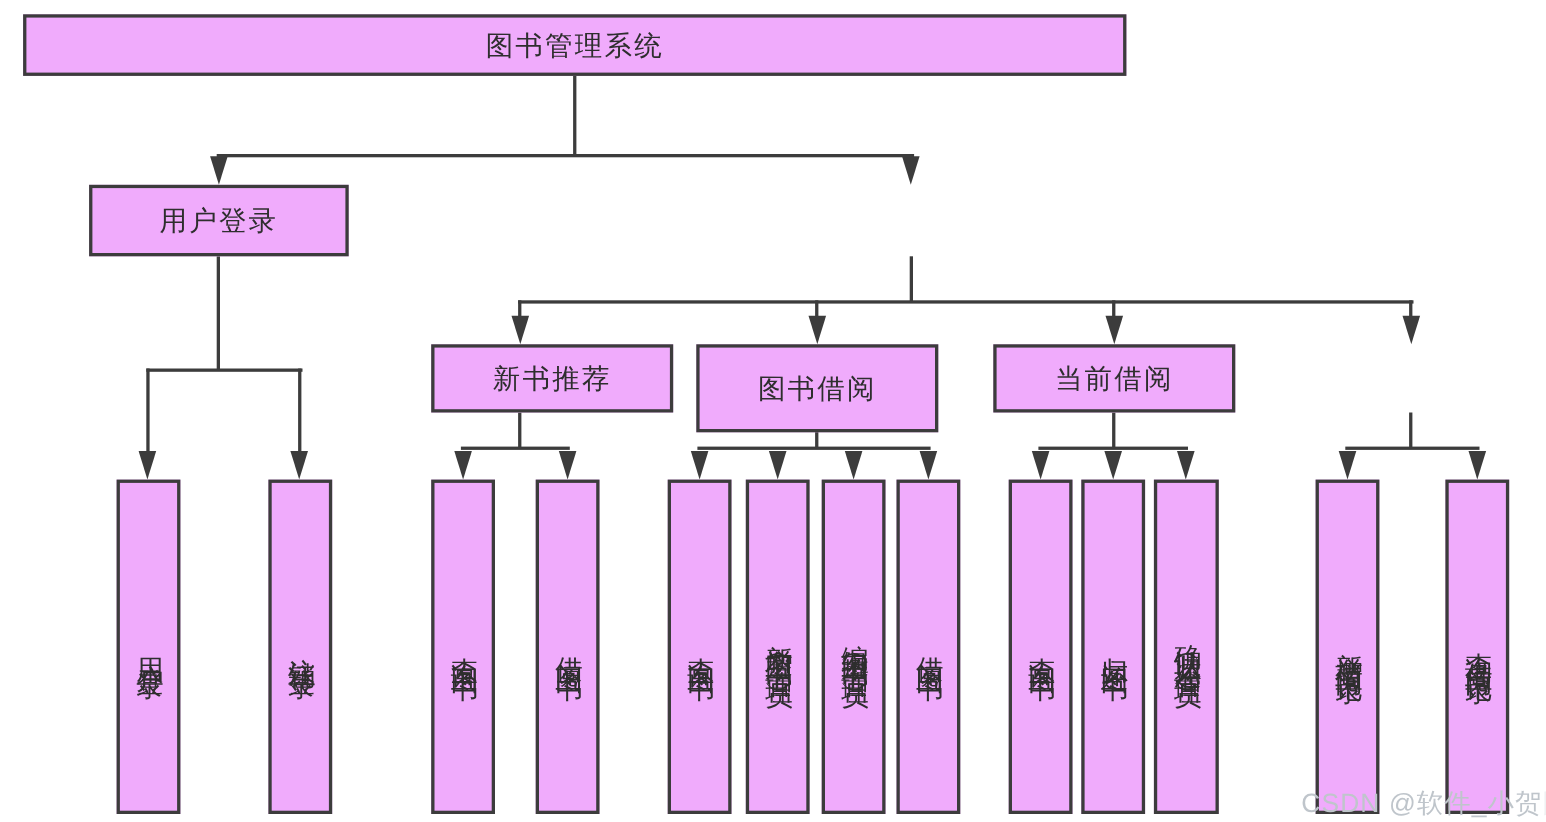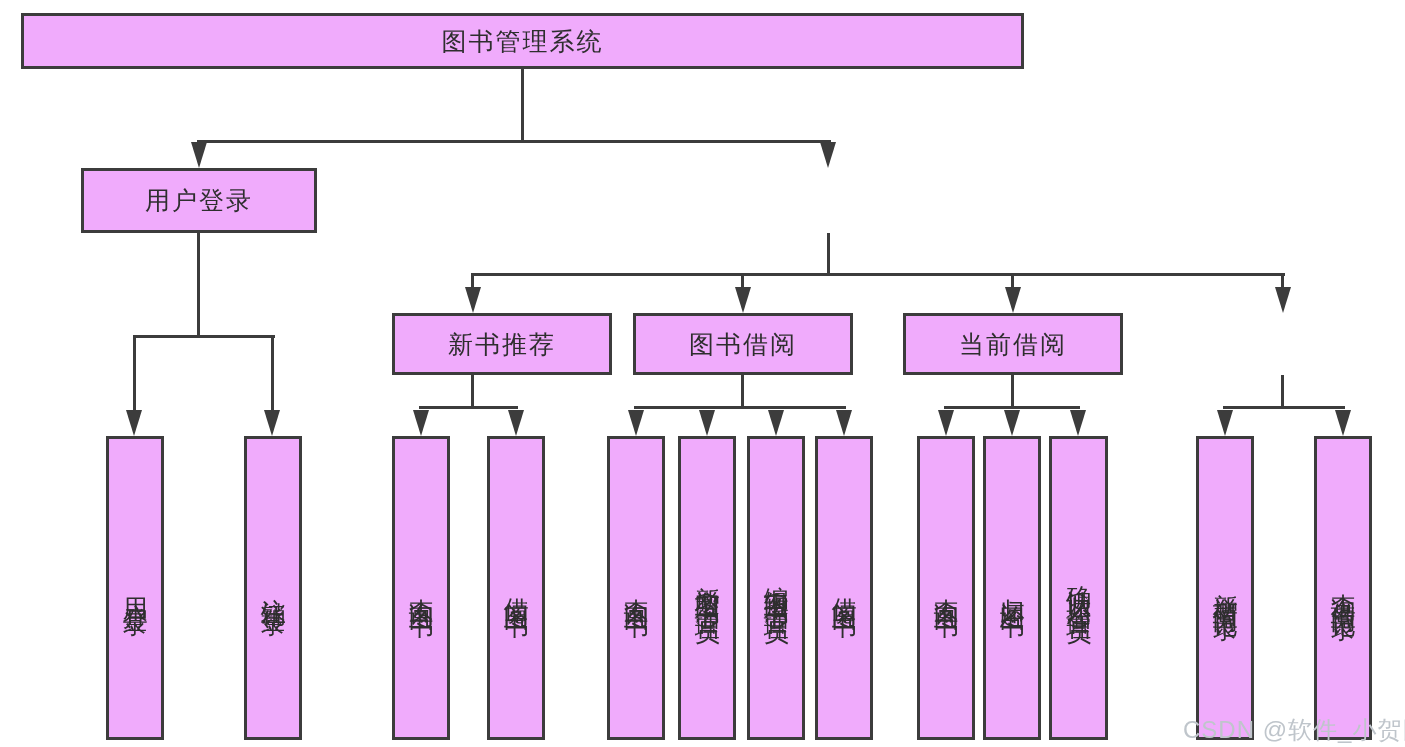--- a/index.html
+++ b/index.html
@@ -106,21 +106,21 @@
   <div class="arrow" style="left:1070px;top:410px;"></div>
 
   <div class="arrow" style="left:1217px;top:410px;"></div>
   <div class="arrow" style="left:1335px;top:410px;"></div>
 
   <div class="node" style="left:21px;top:13px;width:1003px;height:56px;">图书管理系统</div>
 
   <div class="node" style="left:81px;top:168px;width:236px;height:65px;">用户登录</div>
 
   <div class="node" style="left:363px;top:313px;width:220px;height:62px;margin-left:29px;">新书推荐</div>
-  <div class="node" style="left:633px;top:313px;width:220px;height:62px;">图书借阅</div>
+  <div class="node" style="left:633px;top:313px;width:220px;height:80px;">图书借阅</div>
   <div class="node" style="left:903px;top:313px;width:220px;height:62px;">当前借阅</div>
 
   <div class="node v" style="left:106px;top:436px;width:58px;height:304px;">用户登录</div>
   <div class="node v" style="left:244px;top:436px;width:58px;height:304px;">注销登录</div>
 
   <div class="node v" style="left:392px;top:436px;width:58px;height:304px;">查询图书</div>
   <div class="node v" style="left:487px;top:436px;width:58px;height:304px;">借阅图书</div>
 
   <div class="node v" style="left:607px;top:436px;width:58px;height:304px;">查询图书</div>
   <div class="node v" style="left:678px;top:436px;width:58px;height:304px;">新增图书（管理员）</div>

